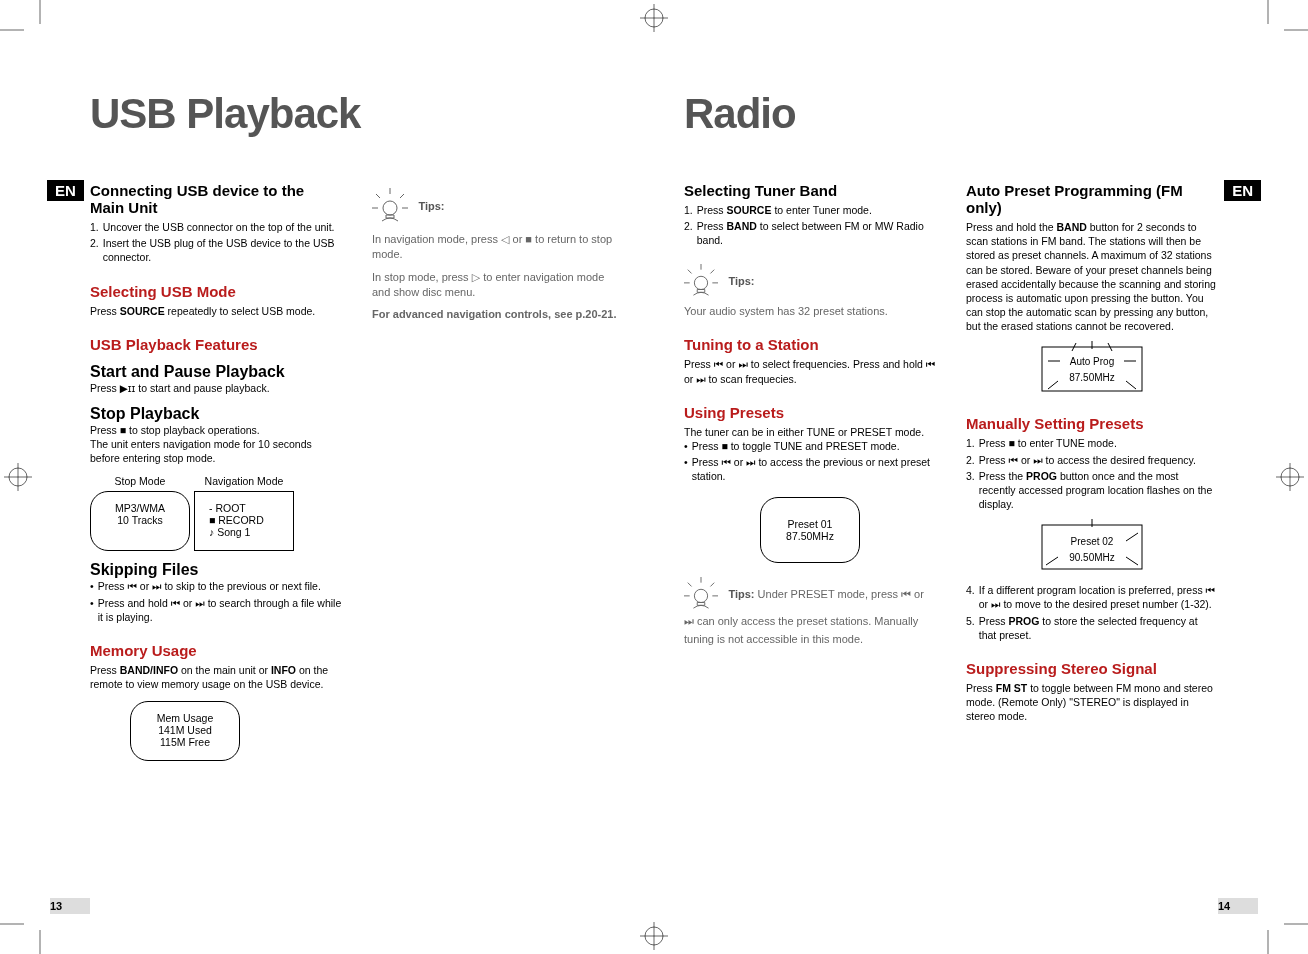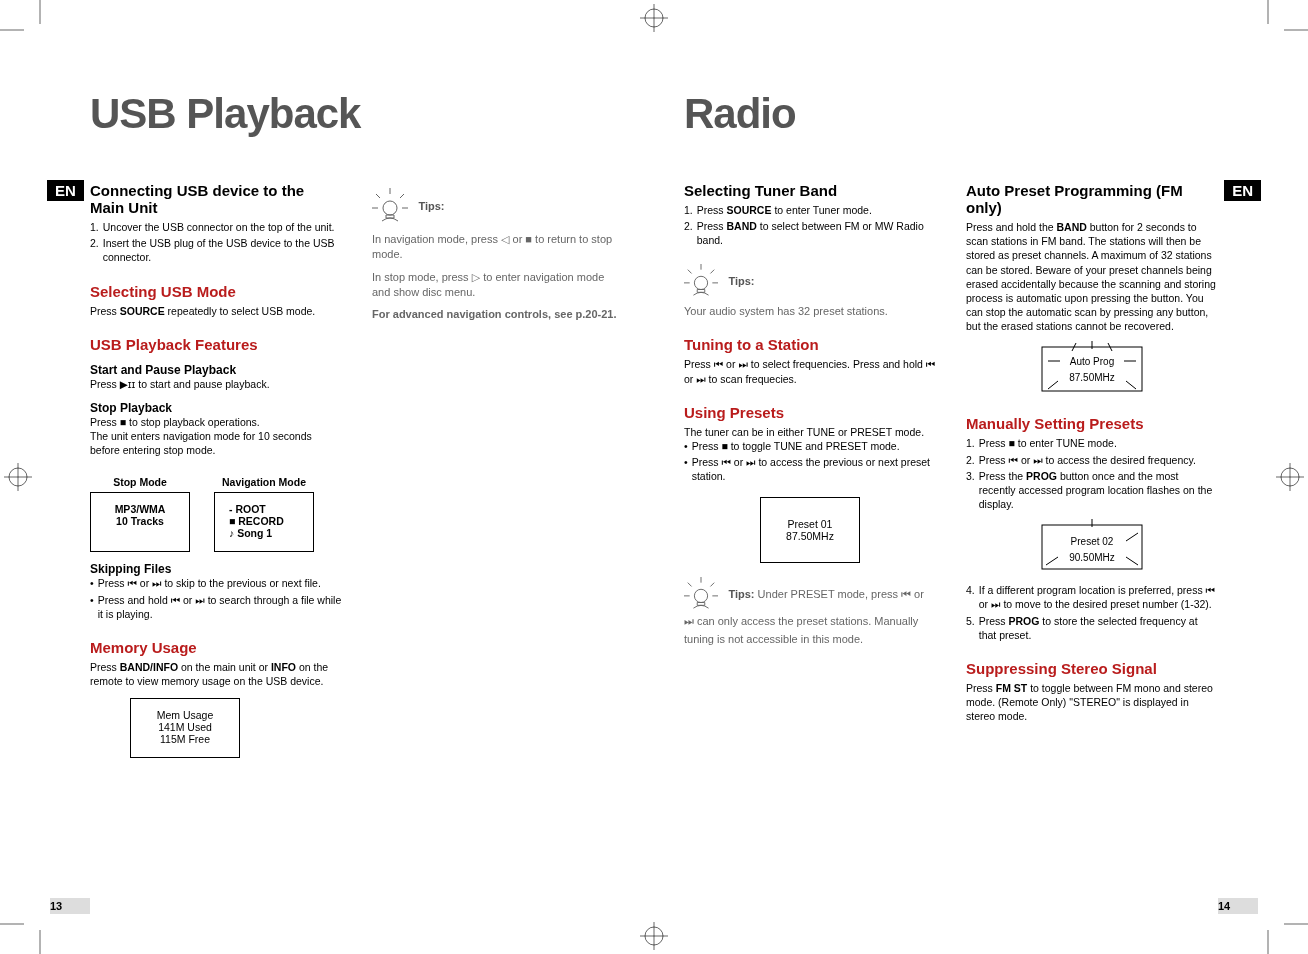--- a/index.html
+++ b/index.html
@@ -50,21 +50,21 @@
   }
   .col { flex: 1; min-width: 0; }
 
   .h2 {
     font-size: 15px;
     font-weight: 900;
     margin-top: 4px;
     margin-bottom: 4px;
   }
   .h2-blue { color: #b91c1c; margin-top: 18px; }
-  .sub-b { font-size: 12px; font-weight: 900; margin-top: 10px; }
+  .sub-b { font-size: 16px; font-weight: 900; margin-top: 10px; }
   .body, .list li {
     font-size: 10.5px;
     line-height: 1.35;
     color: #000;
   }
   .list { list-style: none; }
   .list li { margin-bottom: 2px; display: flex; gap: 4px; }
   .list .num { flex: 0 0 auto; }
   .bullet-list { list-style: none; }
   .bullet-list li { font-size: 10.5px; line-height: 1.35; display: flex; gap: 4px; margin-bottom: 2px; }
@@ -77,31 +77,31 @@
     line-height: 1.35;
   }
   .tips-icon {
     display: inline-block;
     vertical-align: middle;
     margin-right: 6px;
   }
   .tips-block { margin-top: 10px; }
   .tips-label { font-weight: bold; color: #555; }
 
-  .display-row { display: flex; gap: 24px; margin-top: 19px; font-weight: bold; }
+  .display-row { display: flex; gap: 4px; margin-top: 10px; }
   .display-label { font-size: 10.5px; text-align: center; margin-bottom: 4px; }
   .display-box {
     border: 1px solid #000;
     padding: 10px 14px;
     font-size: 10.5px;
     text-align: left;
     min-width: 100px;
     min-height: 60px;
   }
-  .display-box.center { text-align: center; }
+  .display-box.center { text-align: center; border-radius: 18px; }
 
   .page-num {
     position: absolute;
     bottom: 40px;
     font-size: 11px;
     font-weight: bold;
     background: #ddd;
     padding: 2px 0;
     width: 40px;
     text-align: left;

